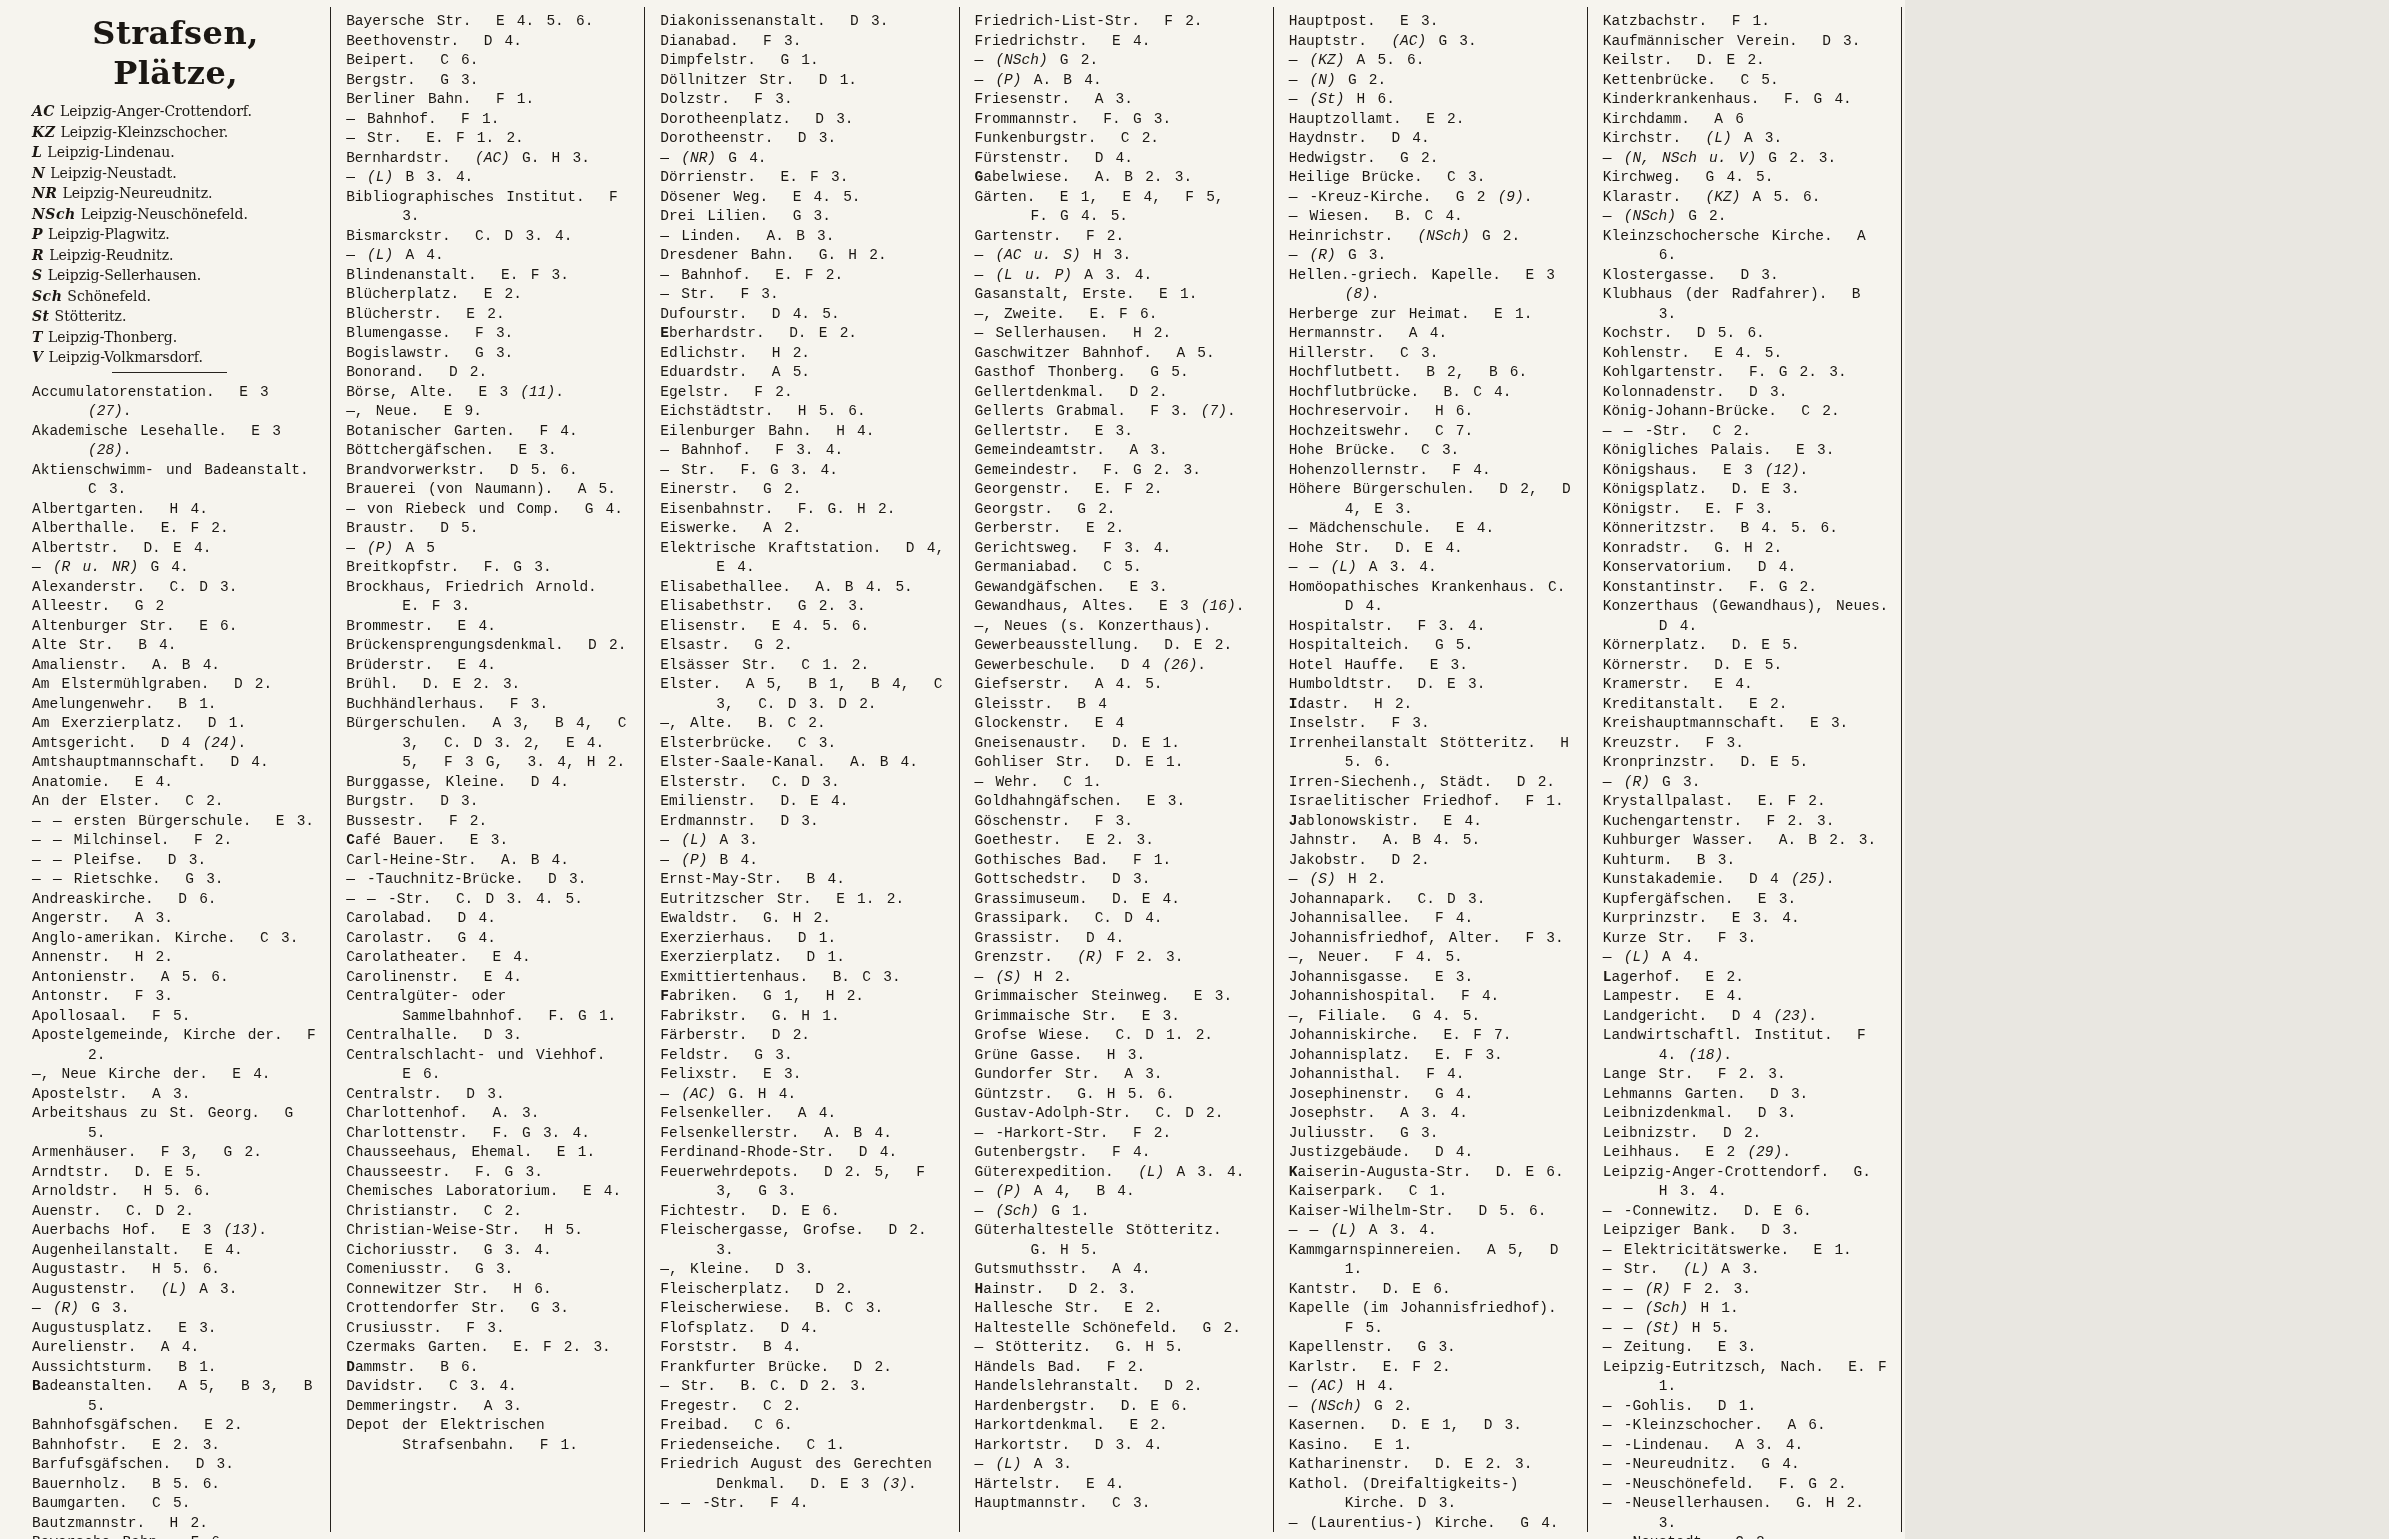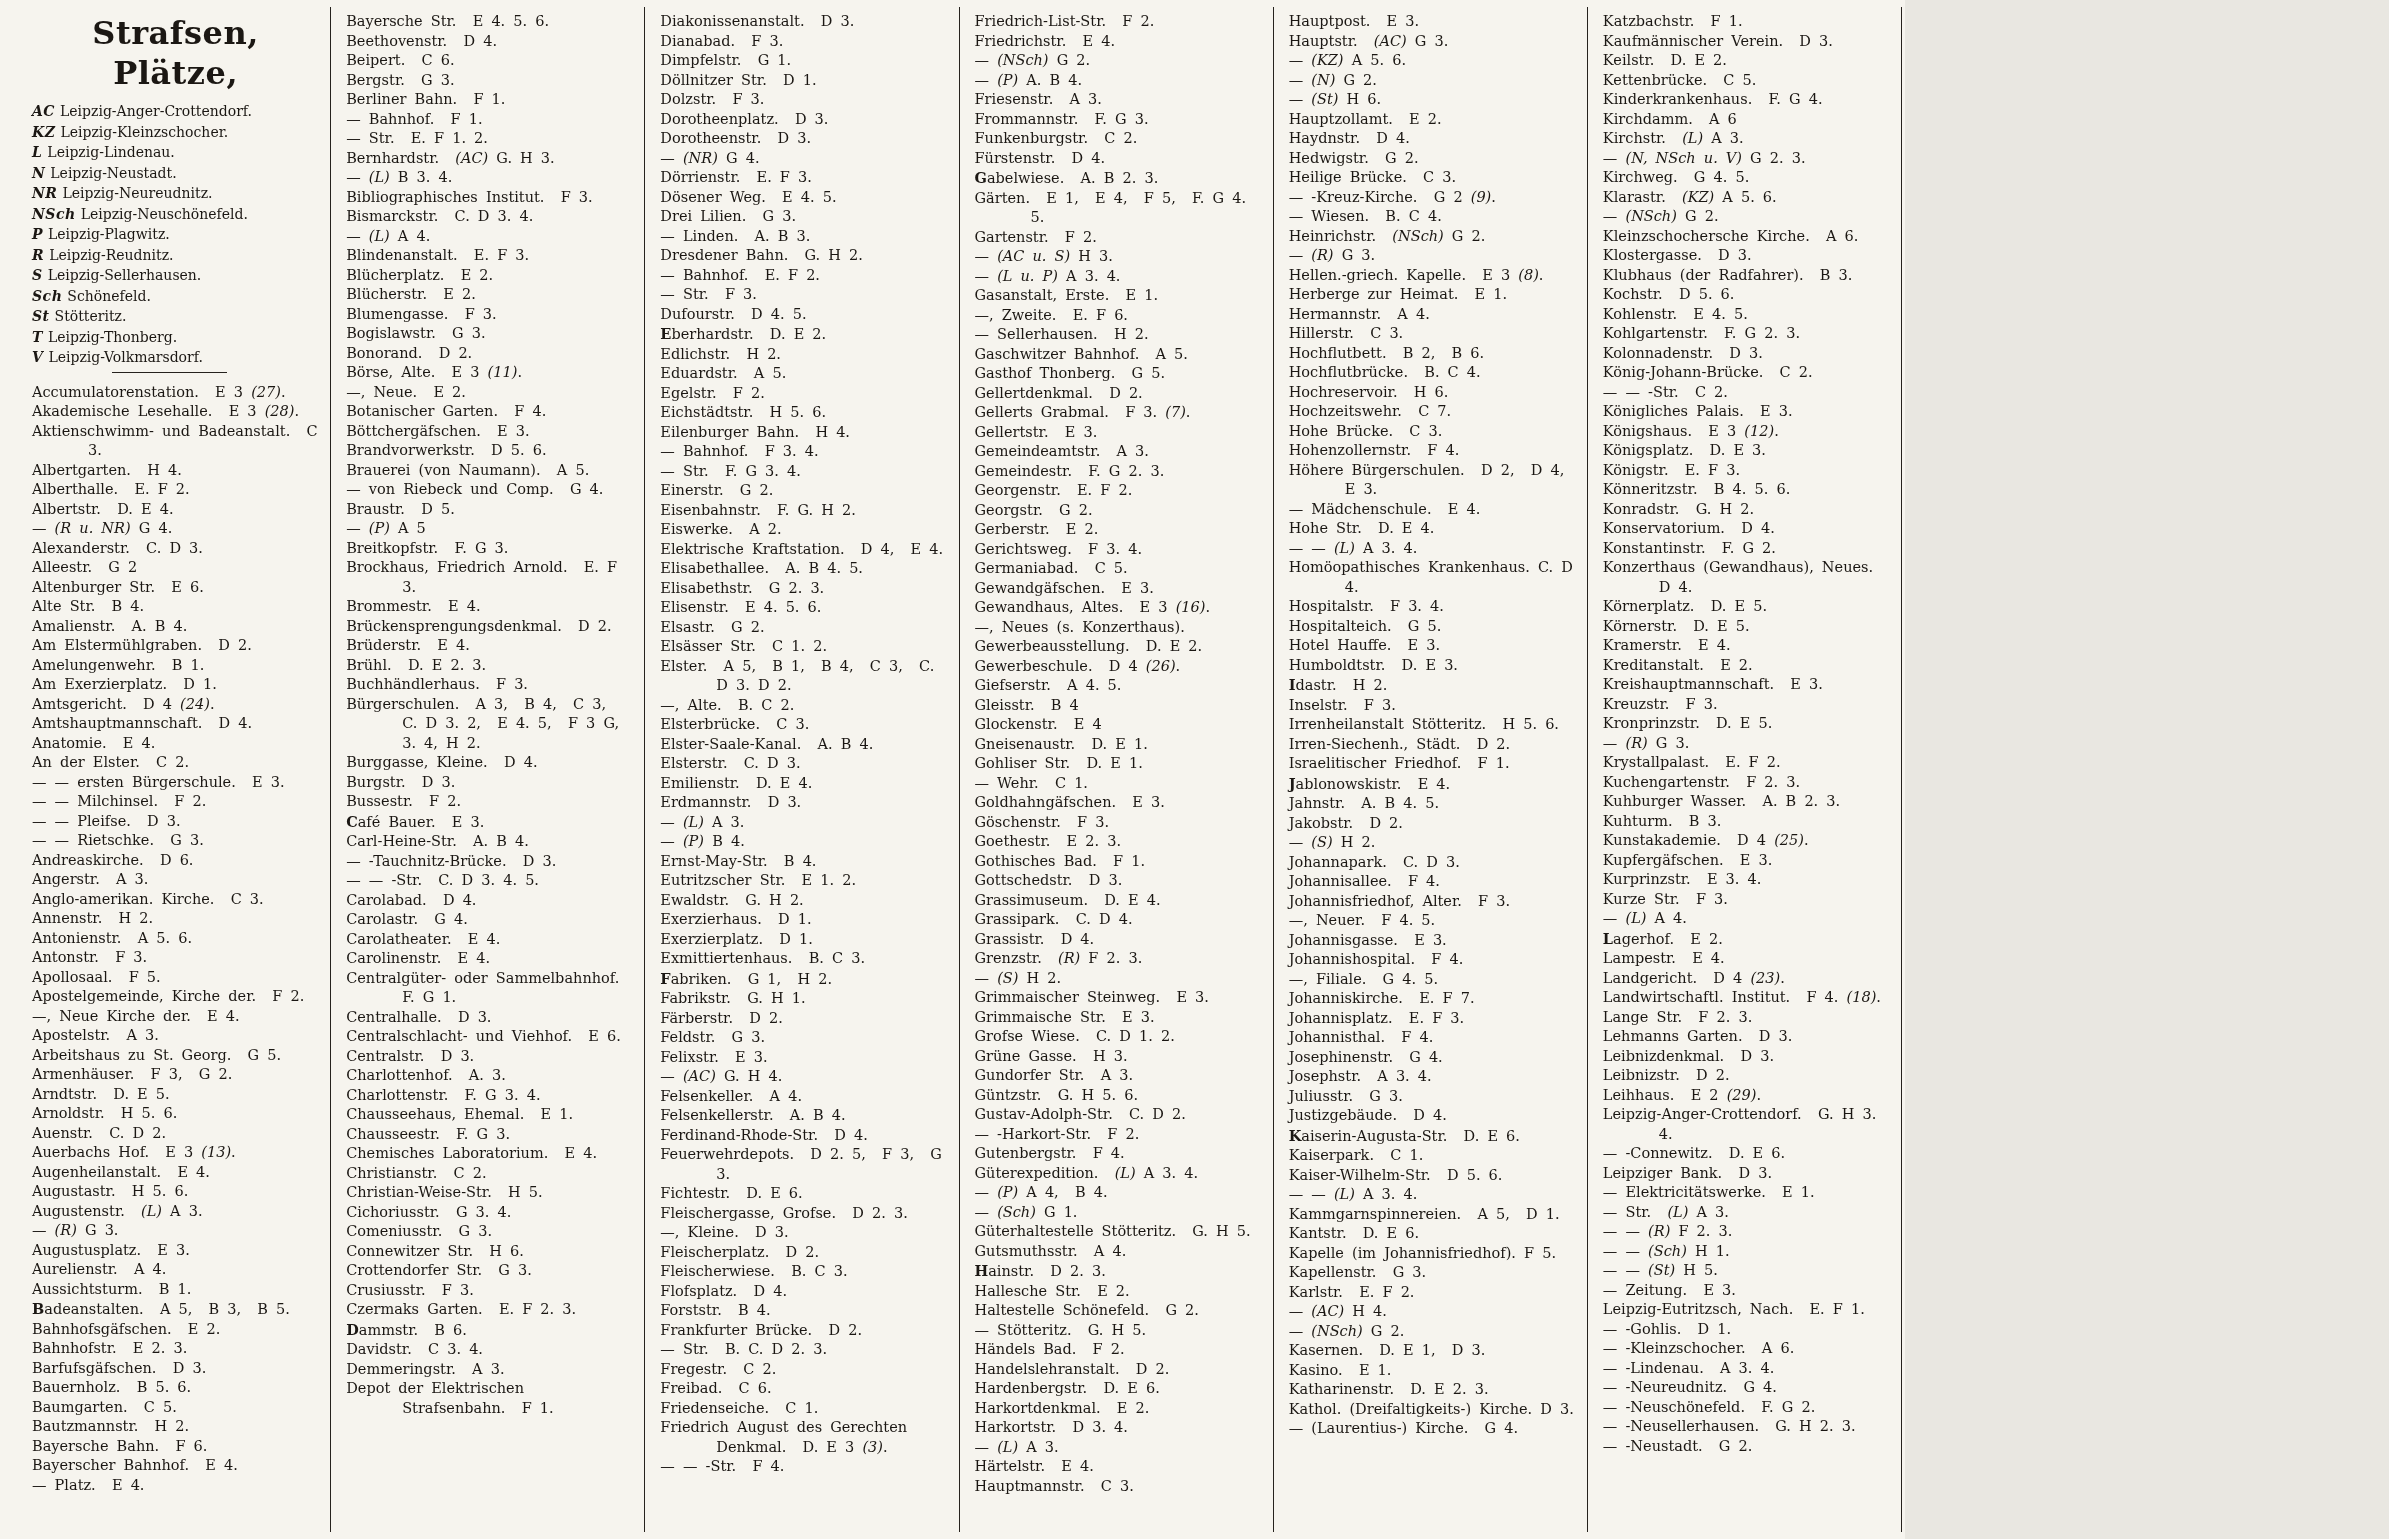--- a/index.html
+++ b/index.html
@@ -15,21 +15,21 @@
   }
   .page-header{text-align:center;margin:2px 0 8px 0;}
   .title-line{font-weight:bold;font-size:32px;line-height:40px;letter-spacing:0.5px;word-spacing:7px;}
   .abbr-line{font-size:14px;line-height:20.5px;word-spacing:3px;white-space:pre-wrap;}
   .abbr-code{font-weight:bold;font-style:italic;letter-spacing:0.5px;margin-right:5px;}
   .legend-rule{border-bottom:1.5px solid #26221d;width:40%;margin:4px 0 9px 28%;}
   .entry{
     font-size:14.5px;line-height:19.5px;word-spacing:3.5px;
     white-space:pre-wrap;padding-left:56px;text-indent:-56px;
   }
-  .entries{padding-top:1px;}
+  .entries{padding-top:1px;font-family:Liberation Mono, monospace;}
   i{font-style:italic;}
   b{font-weight:bold;}
 </style>
 </head>
 <body>
 
 <div class="page" style="color: rgb(27, 23, 19); background: rgb(246, 244, 238);">
 
   <div class="col">
     <div class="page-header">
@@ -125,21 +125,21 @@
         <div class="entry">Bibliographisches Institut.  F 3.</div>
         <div class="entry">Bismarckstr.  C. D 3. 4.</div>
         <div class="entry">— <i>(L)</i> A 4.</div>
         <div class="entry">Blindenanstalt.  E. F 3.</div>
         <div class="entry">Blücherplatz.  E 2.</div>
         <div class="entry">Blücherstr.  E 2.</div>
         <div class="entry">Blumengasse.  F 3.</div>
         <div class="entry">Bogislawstr.  G 3.</div>
         <div class="entry">Bonorand.  D 2.</div>
         <div class="entry">Börse, Alte.  E 3 <i>(11)</i>.</div>
-        <div class="entry">—, Neue.  E 2.</div>
+        <div class="entry">—, Neue.  E 9.</div>
         <div class="entry">Botanischer Garten.  F 4.</div>
         <div class="entry">Böttchergäfschen.  E 3.</div>
         <div class="entry">Brandvorwerkstr.  D 5. 6.</div>
         <div class="entry">Brauerei (von Naumann).  A 5.</div>
         <div class="entry">— von Riebeck und Comp.  G 4.</div>
         <div class="entry">Braustr.  D 5.</div>
         <div class="entry">— <i>(P)</i> A 5</div>
         <div class="entry">Breitkopfstr.  F. G 3.</div>
         <div class="entry">Brockhaus, Friedrich Arnold.  E. F 3.</div>
         <div class="entry">Brommestr.  E 4.</div>

